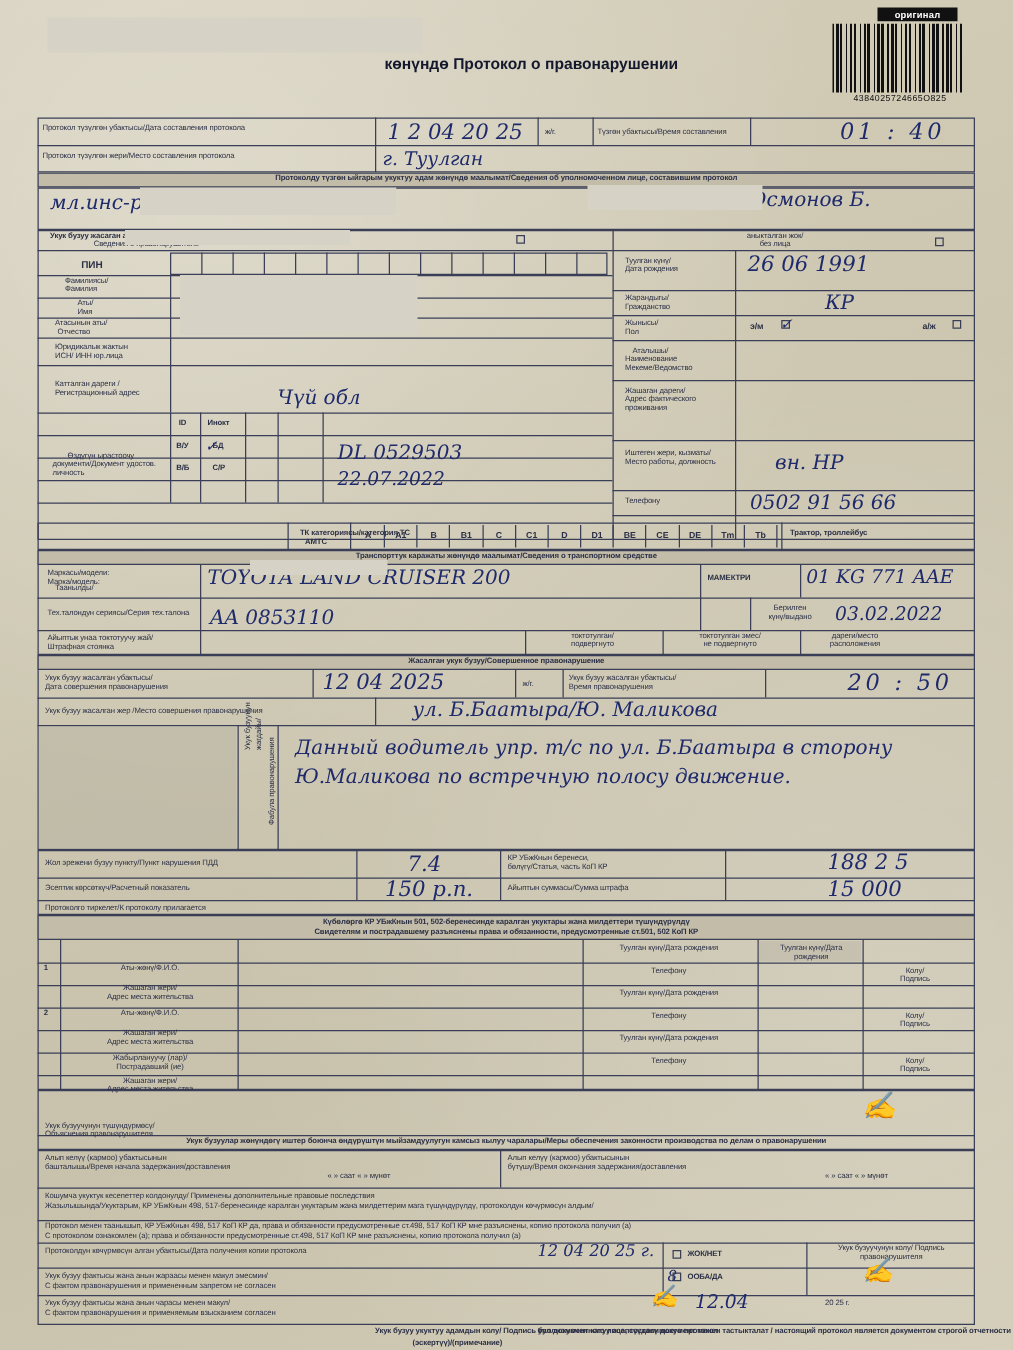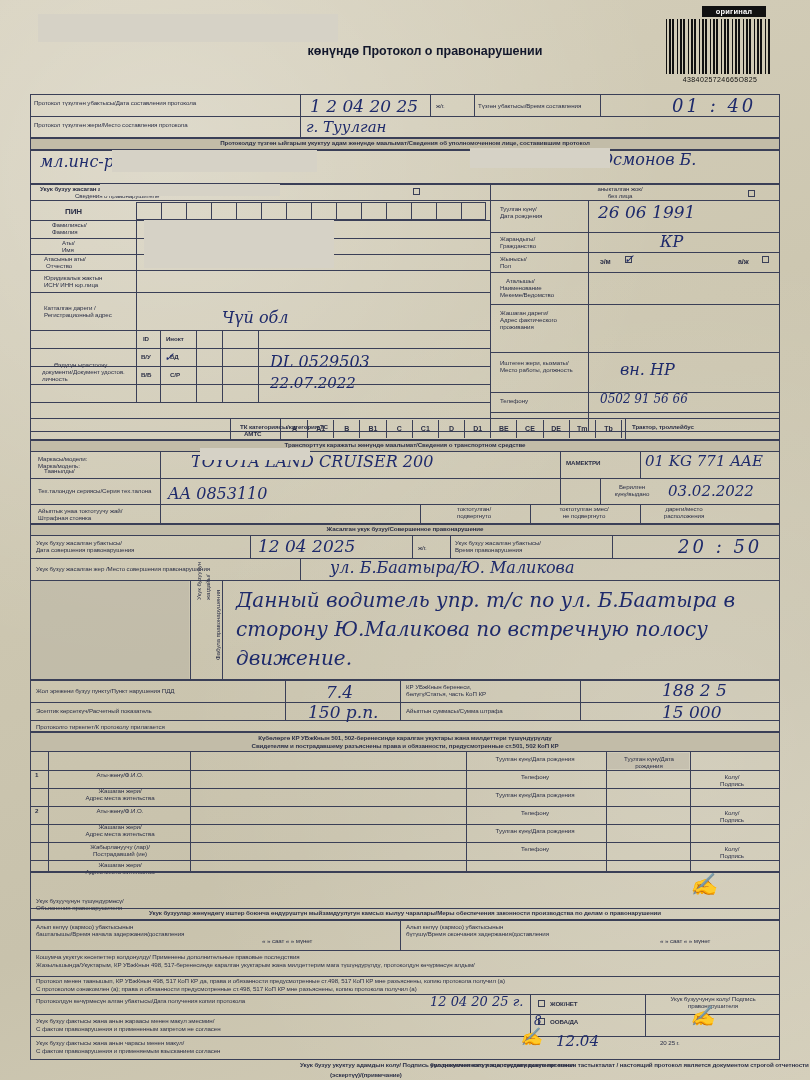--- a/index.html
+++ b/index.html
@@ -183,21 +183,21 @@
 Мекеме/Ведомство</div>
 
   <div class="lbl" style="left:500px;top:310px;">Жашаган дареги/</div>
   <div class="lbl" style="left:500px;top:317px;width:84px;">Адрес фактического проживания</div>
 
   <div class="lbl" style="left:500px;top:360px;">Иштеген жери, кызматы/</div>
   <div class="lbl" style="left:500px;top:367px;width:84px;">Место работы, должность</div>
   <div class="hw" style="left:620px;top:360px;font-size:16px;">вн. НР</div>
 
   <div class="lbl" style="left:500px;top:398px;">Телефону</div>
-  <div class="hw" style="left:600px;top:392px;font-size:12px;">0502 91 56 66</div>
+  <div class="hw" style="left:600px;top:392px;font-size:16px;">0502 91 56 66</div>
 
   <div class="bx" style="left:30px;top:418px;width:750px;height:22px;"></div>
   <div class="vline" style="left:230px;top:418px;height:22px;"></div>
   <div class="vline" style="left:280px;top:418px;height:22px;"></div>
   <div class="vline" style="left:625px;top:418px;height:22px;"></div>
   <div class="lbl b" style="left:240px;top:424px;">ТК категориясы/категория ТС</div>
   <div class="lbl b" style="left:244px;top:431px;">АМТС</div>
   <div class="lbl b" style="left:632px;top:424px;">Трактор, троллейбус</div>
   <div id="cats" style="position:absolute;left:282px;top:420px;width:340px;height:18px;">
       <div style="position: absolute; left: 0px; top: 0px; width: 26.1538px; height: 18px; border-right: 1px solid rgb(58, 63, 87); box-sizing: border-box; font-size: 7px; font-weight: bold; text-align: center; line-height: 18px; color: rgb(44, 48, 71);">A</div>
@@ -223,21 +223,21 @@
   <div class="vline" style="left:160px;top:452px;height:72px;"></div>
   <div class="vline" style="left:560px;top:452px;height:52px;"></div>
   <div class="vline" style="left:640px;top:452px;height:26px;"></div>
   <div class="vline" style="left:600px;top:478px;height:26px;"></div>
   <div class="vline" style="left:420px;top:504px;height:20px;"></div>
   <div class="vline" style="left:530px;top:504px;height:20px;"></div>
   <div class="vline" style="left:640px;top:504px;height:20px;"></div>
 
   <div class="lbl" style="left:38px;top:456px;">Маркасы/модели:</div>
   <div class="lbl" style="left:38px;top:463px;">Марка/модель:</div>
-  <div class="hw" style="left:166px;top:452px;font-size:16px;margin-left:25px;">TOYOTA LAND CRUISER 200</div>
+  <div class="hw" style="left:166px;top:452px;font-size:16px;">TOYOTA LAND CRUISER 200</div>
   <div class="redact" style="left:200px;top:448px;width:110px;height:12px;"></div>
   <div class="lbl b" style="left:566px;top:460px;">МАМЕКТРИ</div>
   <div class="hw" style="left:645px;top:452px;font-size:15px;">01 KG 771 AAE</div>
   <div class="lbl" style="left:44px;top:468px;">Таанылды/</div>
 
   <div class="lbl" style="left:38px;top:488px;width:118px;">Тех.талондун сериясы/Серия тех.талона</div>
   <div class="hw" style="left:168px;top:484px;font-size:16px;">AA 0853110</div>
   <div class="lbl ctr" style="left:602px;top:484px;width:60px;white-space:pre-line;">Берилген
 күнү/выдано</div>
   <div class="hw" style="left:668px;top:482px;font-size:15px;">03.02.2022</div>
@@ -272,21 +272,21 @@
 
   <div class="lbl" style="left:36px;top:566px;width:260px;">Укук бузуу жасалган жер /Место совершения правонарушения</div>
   <div class="hw" style="left:330px;top:558px;font-size:16px;">ул. Б.Баатыра/Ю. Маликова</div>
 
   <div class="vline" style="left:190px;top:580px;height:100px;"></div>
   <div class="vline" style="left:222px;top:580px;height:100px;"></div>
   <div class="redact" style="left:31px;top:581px;width:158px;height:98px;background:rgba(186,180,164,.55);"></div>
   <div class="lbl" style="left:196px;top:600px;transform:rotate(-90deg);transform-origin:left top;width:60px;">Укук бузуунун</div>
   <div class="lbl" style="left:205px;top:600px;transform:rotate(-90deg);transform-origin:left top;width:40px;">жагдайы/</div>
   <div class="lbl" style="left:215px;top:660px;transform:rotate(-90deg);transform-origin:left top;width:84px;">Фабула правонарушения</div>
-  <div class="hw" style="left:236px;top:586px;width:534px;font-size:20px;line-height:1.45;">Данный водитель упр. т/с по ул. Б.Баатыра в сторону Ю.Маликова по встречную полосу движение.</div>
+  <div class="hw" style="left:236px;top:586px;width:534px;font-size:16px;line-height:1.45;">Данный водитель упр. т/с по ул. Б.Баатыра в сторону Ю.Маликова по встречную полосу движение.</div>
 
   <div class="bx" style="left:30px;top:680px;width:750px;height:52px;"></div>
   <div class="hline" style="left:30px;top:702px;width:750px;"></div>
   <div class="hline" style="left:30px;top:720px;width:750px;"></div>
   <div class="vline" style="left:285px;top:680px;height:40px;"></div>
   <div class="vline" style="left:400px;top:680px;height:40px;"></div>
   <div class="vline" style="left:580px;top:680px;height:40px;"></div>
 
   <div class="lbl" style="left:36px;top:688px;">Жол эрежени бузуу пункту/Пункт нарушения ПДД</div>
   <div class="hw" style="left:326px;top:682px;font-size:17px;">7.4</div>

